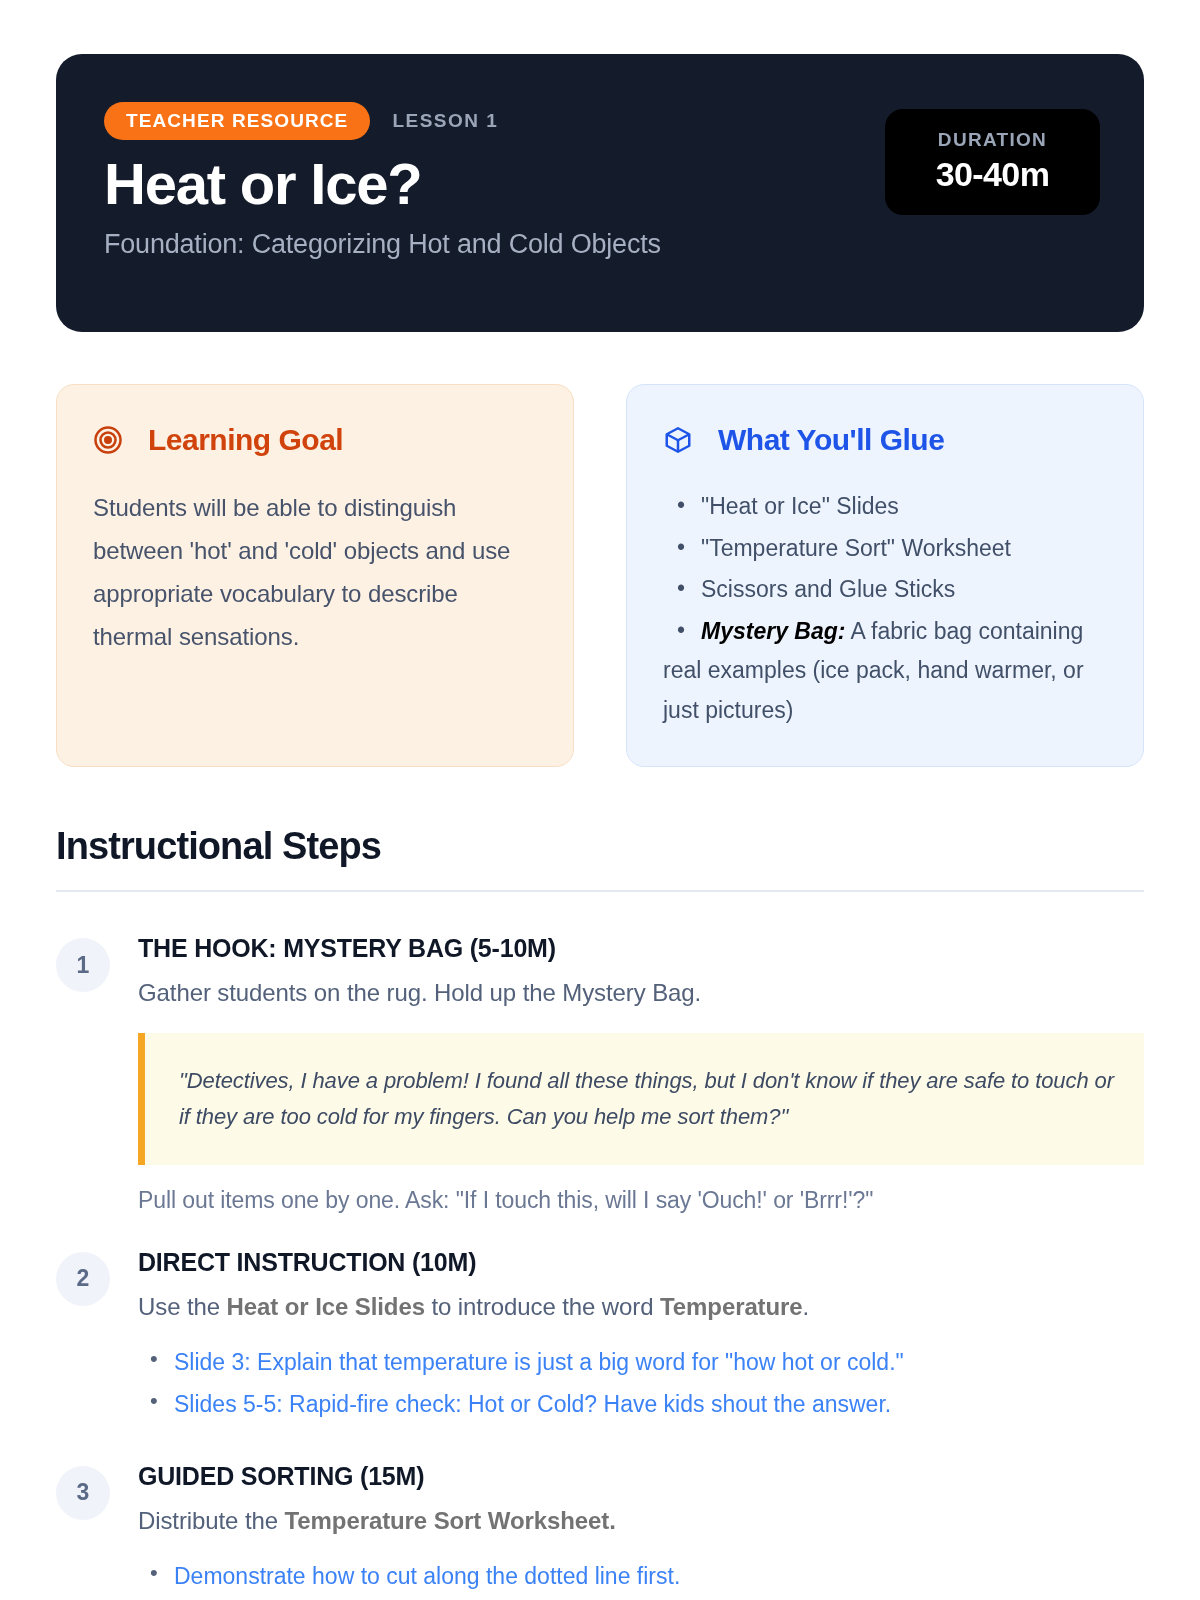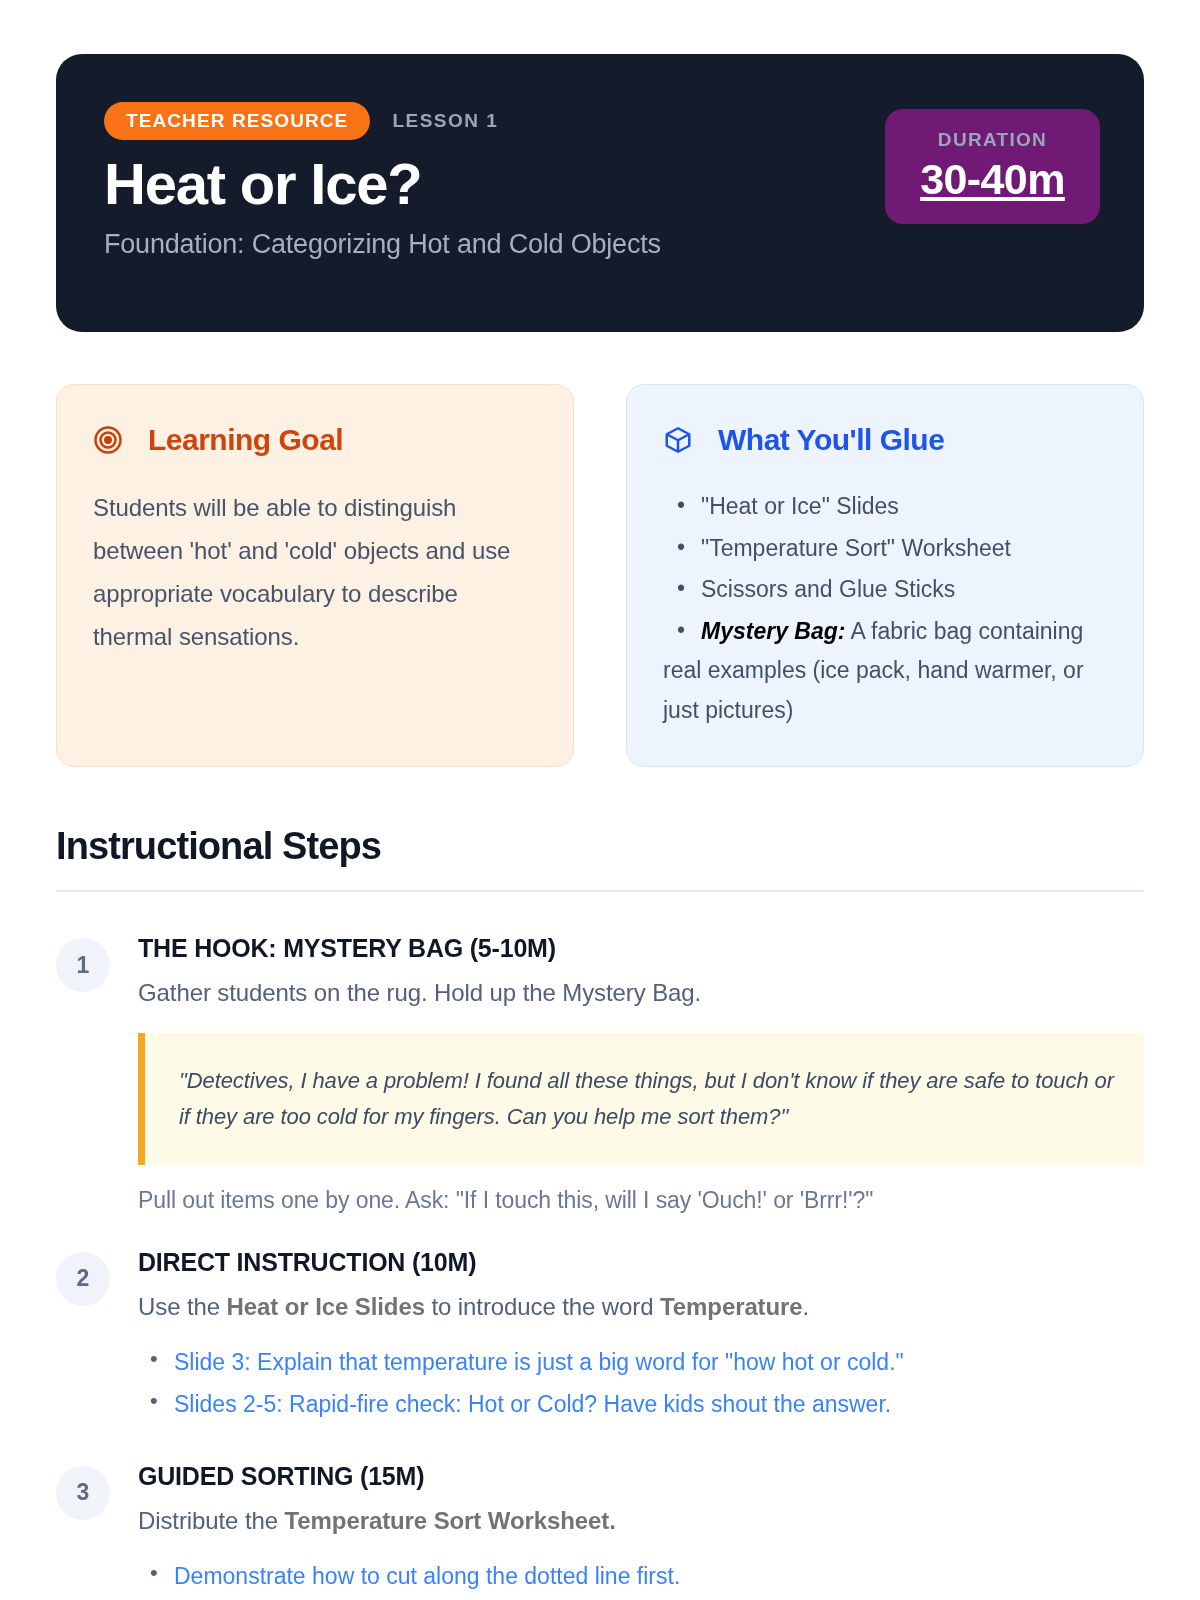--- a/index.html
+++ b/index.html
@@ -63,41 +63,40 @@
     color: #A6B0C2;
     font-size: 27px;
     font-weight: normal;
     letter-spacing: -0.2px;
   }
   .duration-box {
     position: absolute;
     top: 55px;
     right: 44px;
     width: 215px;
-    background: #701a75;
+    background: #000000;
     border-radius: 18px;
     padding: 20px 10px 22px 10px;
     text-align: center;
   }
   .duration-label {
     color: #9AA5B8;
     font-size: 19px;
     font-weight: bold;
     letter-spacing: 1.3px;
     display: block;
     margin-bottom: 6px;
   }
   .duration-value {
     color: #ffffff;
-    font-size: 43px;
+    font-size: 34px;
     font-weight: bold;
     letter-spacing: -0.6px;
     display: block;
     line-height: 1.05;
-    text-decoration: underline;
   }
 
   
   .cards-row {
     display: flex;
     gap: 52px;
     margin-top: 52px;
   }
   .card {
     flex: 1;
@@ -318,21 +317,21 @@
 
   <div class="step">
     <div class="step-num">2</div>
     <div class="step-body">
       <div class="step-title">DIRECT INSTRUCTION (10M)</div>
       <div class="step-text">
         <span>Use the </span><b>Heat or Ice Slides</b><span> to introduce the word </span><b>Temperature</b><span>.</span>
       </div>
       <ul class="sub-list">
         <li>Slide 3: Explain that temperature is just a big word for "how hot or cold."</li>
-        <li>Slides 2-5: Rapid-fire check: Hot or Cold? Have kids shout the answer.</li>
+        <li>Slides 5-5: Rapid-fire check: Hot or Cold? Have kids shout the answer.</li>
       </ul>
     </div>
   </div>
 
   <div class="step">
     <div class="step-num">3</div>
     <div class="step-body">
       <div class="step-title">GUIDED SORTING (15M)</div>
       <div class="step-text">
         <span>Distribute the </span><b>Temperature Sort Worksheet.</b>

